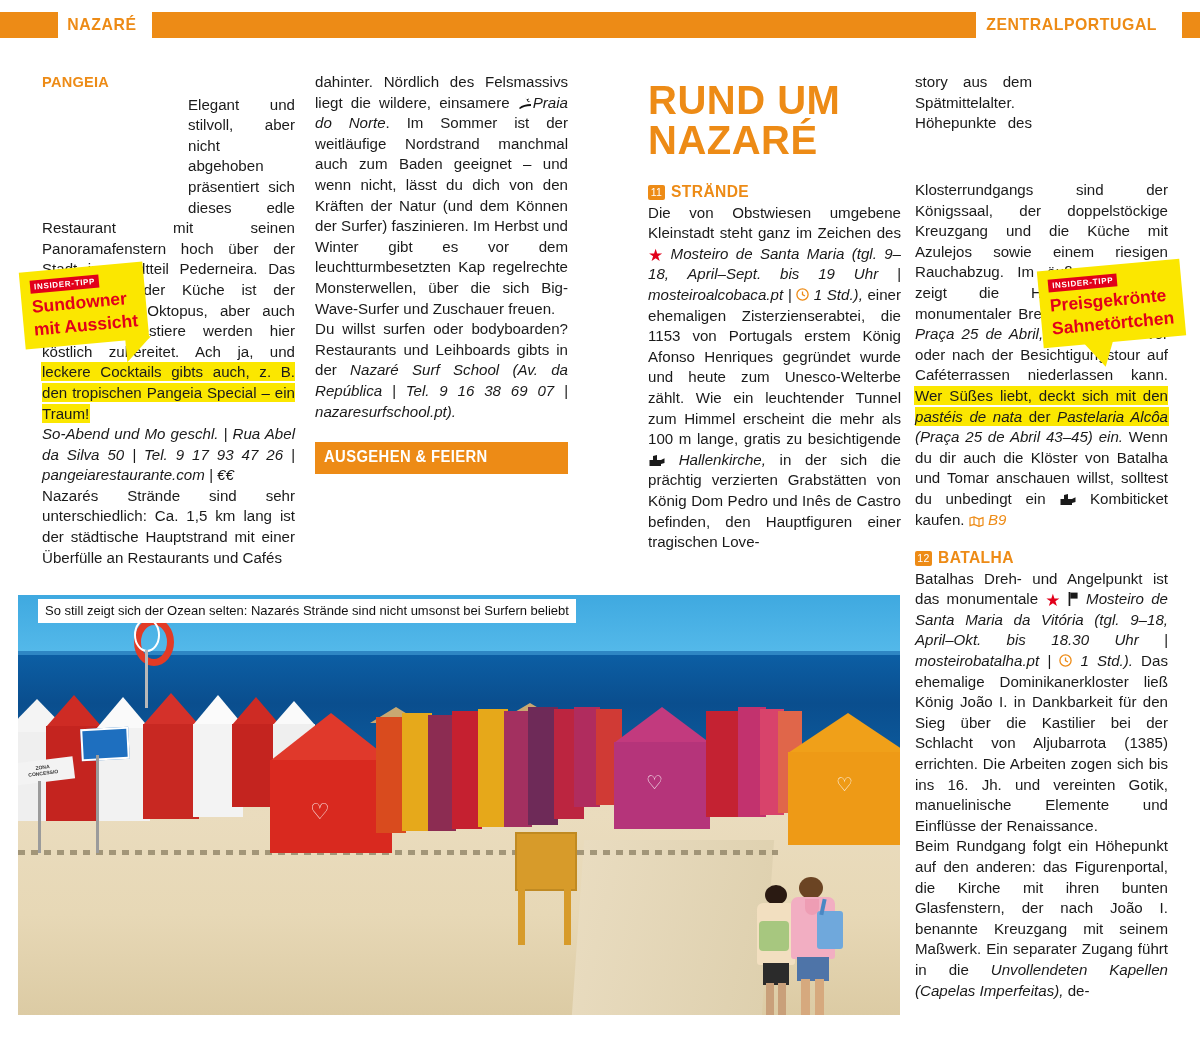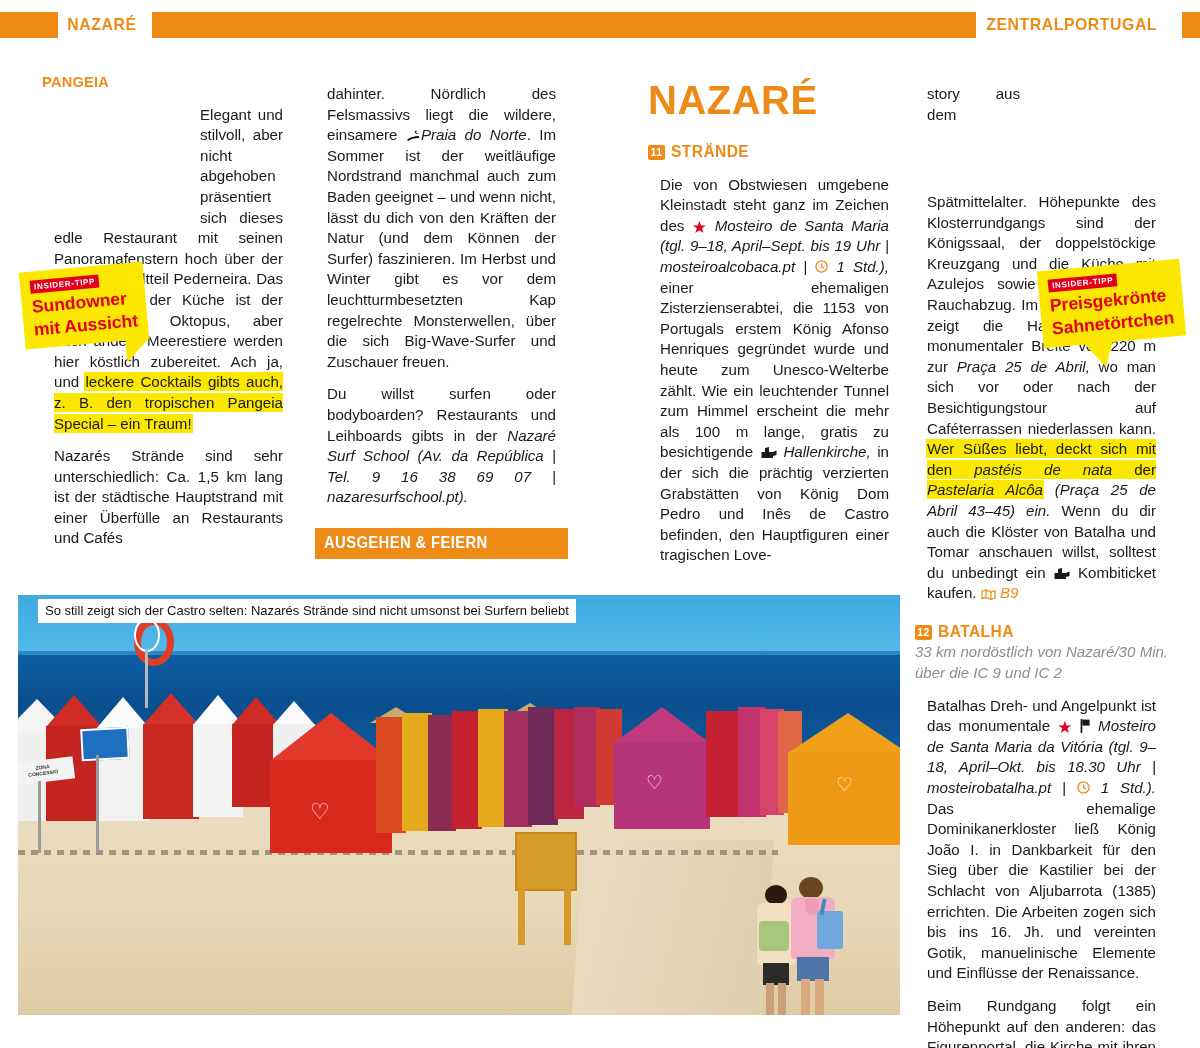--- a/index.html
+++ b/index.html
@@ -21,42 +21,42 @@
   
   .cols{position:absolute;top:72px;left:0;width:1200px;}
   .col{position:absolute;top:0;width:253px;
        font-size:15.1px;line-height:20.6px;text-align:justify;
        -webkit-hyphens:none;hyphens:none;}
   .col1{left:42px;}
   .col2{left:315px;}
   .col3{left:648px;}
   .col4{left:915px;}
 
-  p{margin:12px;}
+  p{margin:0;}
   .just{text-align:justify;text-align-last:left;}
   .it{font-style:italic;}
 
   
   .sub-head{color:#ED8B16;font-weight:bold;font-size:15.3px;letter-spacing:.3px;
     margin-bottom:2px;transform:scaleX(.95);transform-origin:left center;}
 
   
   .box-head{background:#ED8B16;color:#fff;font-weight:bold;font-size:15.6px;
     letter-spacing:.4px;padding:5px 9px 6px 9px;margin:20px 0 7px 0;
     display:block;}
   .box-head span{display:inline-block;transform:scaleX(.95);transform-origin:left center;}
 
   
   .big-head{color:#ED8B16;font-weight:bold;font-size:40px;line-height:40px;
     letter-spacing:.5px;margin:8px 0 22px 0;text-transform:uppercase;}
 
   
   .poi-head{color:#ED8B16;font-weight:bold;font-size:15.6px;letter-spacing:.4px;
     display:flex;align-items:center;gap:6px;margin-top:4px;}
-  .poi-num{background:#ED8B16;color:#fff;font-size:10.5px;font-weight:bold;
+  .poi-num{background:#ED8B16;color:#fff;font-size:10.5px;font-weight:normal;
     min-width:15px;height:15px;line-height:15px;text-align:center;border-radius:2px;
     display:inline-block;padding:0 1px;}
   .poi-sub{color:#8c8c8c;font-style:italic;font-size:15px;line-height:20.6px;margin-bottom:1px;}
 
   
   .hl{background:#FBE700;box-shadow:0 0 0 1px #FBE700;}
 
   
   .tipp{position:absolute;z-index:30;}
   .tipp-body{background:#FBE700;position:relative;padding:4px 10px 9px 10px;}
@@ -152,20 +152,21 @@
   </div>
 
   <div class="cols">
 
     <div class="col col1">
       <div class="sub-head">PANGEIA</div>
       <p class="just">
         <span class="wrapbox-l"></span>
         <span>Elegant und stilvoll, aber nicht abgehoben präsentiert sich dieses edle Restaurant mit seinen Panoramafenstern hoch über der Stadt im Stadtteil Pederneira. Das Meisterstück der Küche ist der phantastische Oktopus, aber auch andere Meerestiere werden hier köstlich zubereitet. Ach ja, und </span><span class="hl">leckere Cocktails gibts auch, z. B. den tropischen Pangeia Special – ein Traum!</span>
       </p>
+      <p class="just it">So-Abend und Mo geschl. | Rua Abel da Silva 50 | Tel. 9 17 93 47 26 | pangeiarestaurante.com | €€</p>
 
       <p class="just">Nazarés Strände sind sehr unterschiedlich: Ca. 1,5 km lang ist der städtische Hauptstrand mit einer Überfülle an Restaurants und Cafés</p>
     </div>
 
     <div class="col col2">
       <p class="just">
         <span>dahinter. Nördlich des Felsmassivs liegt die wildere, einsamere </span><span class="ico">
           <svg width="15" height="13" viewBox="0 0 15 13">
               <g fill="#111">
             <path d="M1 11 C4 8,8 7,13 7 L13 9 C8 9,5 10,2 12 Z"></path>
@@ -177,20 +178,21 @@
 
       <p class="just">
         <span>Du willst surfen oder bodyboarden? Restaurants und Leihboards gibts in der </span><span class="it">Nazaré Surf School (Av. da República | Tel. 9 16 38 69 07 | nazaresurfschool.pt).</span>
       </p>
 
       <div class="box-head"><span>AUSGEHEN &amp; FEIERN</span></div>
     </div>
 
     <div class="col col3">
       <div class="big-head">
+        <div>RUND UM</div>
         <div>NAZARÉ</div>
       </div>
 
       <div class="poi-head">
         <span class="poi-num">11</span>
         <span>STRÄNDE</span>
       </div>
 
       <p class="just">
         <span>Die von Obstwiesen umgebene Kleinstadt steht ganz im Zeichen des </span><span class="ico ico-star">★</span>
@@ -227,21 +229,20 @@
             <path d="M5 1 L5 8.5 M10 3 L10 10.4"></path>
           </g>
             </svg>
         </span> <span class="it" style="color:#ED8B16">B9</span>
       </p>
 
       <div class="poi-head" style="margin-top:18px">
         <span class="poi-num">12</span>
         <span>BATALHA</span>
       </div>
-      <div class="poi-sub">33 km nordöstlich von Nazaré/30 Min. über die IC 9 und IC 2</div>
 
       <p class="just">
         <span>Batalhas Dreh- und Angelpunkt ist das monumentale </span><span class="ico ico-star">★</span>
         <span class="ico">
           <svg width="11" height="14" viewBox="0 0 11 14">
               <g fill="#1a1a1a">
                 <rect x="0.6" y="0" width="1.7" height="14"></rect>
                 <path d="M2.3 0.6 L9.6 0.6 L9.6 6.6 L2.3 6.6 Z"></path>
               </g>
             </svg>
@@ -384,21 +385,21 @@
       <div style="position:absolute;left:8px;top:0;width:24px;height:22px;border-radius:50%;background:#6B4423;"></div>
       <div style="position:absolute;left:0px;top:20px;width:44px;height:62px;background:#F2AEC2;border-radius:7px 7px 3px 3px;"></div>
       <div style="position:absolute;left:14px;top:22px;width:14px;height:16px;background:#EE9DB4;border-radius:0 0 7px 7px;"></div>
       <div style="position:absolute;left:26px;top:34px;width:26px;height:38px;background:#6FA8DC;border-radius:3px;"></div>
       <div style="position:absolute;left:30px;top:22px;width:4px;height:16px;background:#4A88C4;transform:rotate(12deg);"></div>
       <div style="position:absolute;left:6px;top:80px;width:32px;height:24px;background:#4E74A8;"></div>
       <div style="position:absolute;left:10px;top:102px;width:9px;height:44px;background:#D6A97E;"></div>
       <div style="position:absolute;left:24px;top:102px;width:9px;height:44px;background:#D6A97E;"></div>
     </div>
 
-    <div class="caption">So still zeigt sich der Castro selten: Nazarés Strände sind nicht umsonst bei Surfern beliebt</div>
+    <div class="caption">So still zeigt sich der Ozean selten: Nazarés Strände sind nicht umsonst bei Surfern beliebt</div>
   </div>
 
   <div class="footer">
     
     
   </div>
 
 </div>
 
 </body></html>

